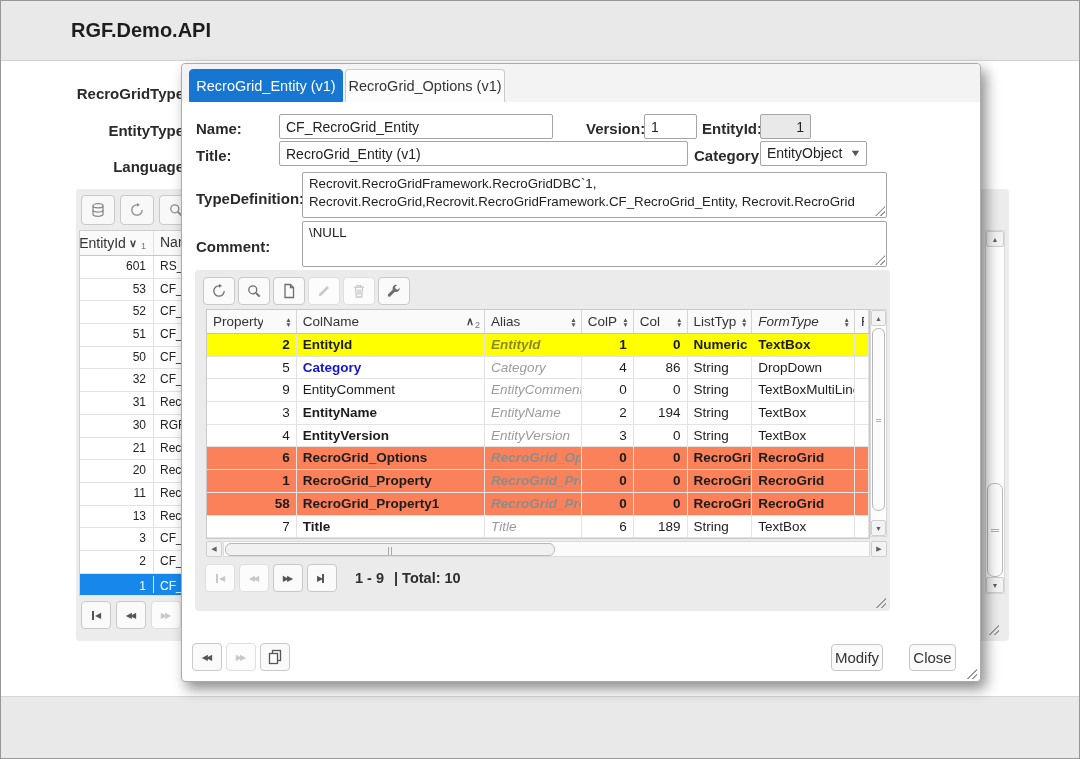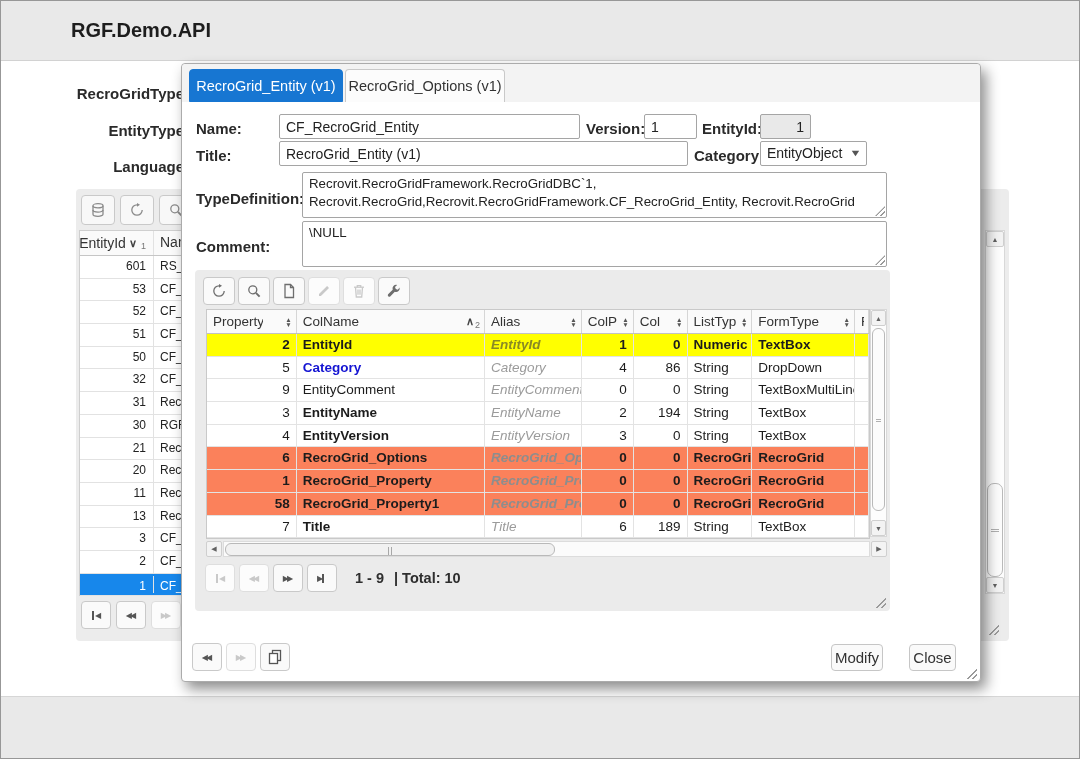--- a/index.html
+++ b/index.html
@@ -258,21 +258,21 @@
     <div class="sb-btn dn">▼</div>
   </div>
 
   <div class="modal">
     <div class="tabstrip">
       <div class="tab active">RecroGrid_Entity (v1)</div>
       <div class="tab inactive">RecroGrid_Options (v1)</div>
     </div>
 
     <div class="fld-label" style="left:14px; top:56px;">Name:</div>
-    <input class="inp" style="left: 97px; top: 50px; width: 301px;" value="CF_RecroGrid_Entity">
+    <input class="inp" style="left: 97px; top: 50px; width: 274px;" value="CF_RecroGrid_Entity">
     <div class="fld-label" style="left:404px; top:56px;">Version:</div>
     <input class="inp" style="left: 462px; top: 50px; width: 53px;" value="1">
     <div class="fld-label" style="left:520px; top:56px;">EntityId:</div>
     <input class="inp ro" style="left: 578px; top: 50px; width: 51px;" readonly="" value="1">
 
     <div class="fld-label" style="left:14px; top:83px;">Title:</div>
     <input class="inp" style="left: 97px; top: 77px; width: 409px;" value="RecroGrid_Entity (v1)">
     <div class="fld-label" style="left:512px; top:83px;">Category:</div>
     <div class="inp sel" style="left:578px; top:77px; width:107px;">
       <span>EntityObject</span>
@@ -375,21 +375,21 @@
                 <span>▼</span>
               </span>
             </div>
             <div class="g-hcell" style="width: 65px;">
               <span class="lbl">ListTyp</span>
               <span class="sort-both">
                 <span>▲</span>
                 <span>▼</span>
               </span>
             </div>
-            <div class="g-hcell" style="width: 103px;">
+            <div class="g-hcell" style="width: 103px; font-style: italic;">
               <span class="lbl">FormType</span>
               <span class="sort-both">
                 <span>▲</span>
                 <span>▼</span>
               </span>
             </div>
             <div class="g-hcell" style="width: 14px;">
               <span class="lbl">F</span>
             </div>
           </div>

